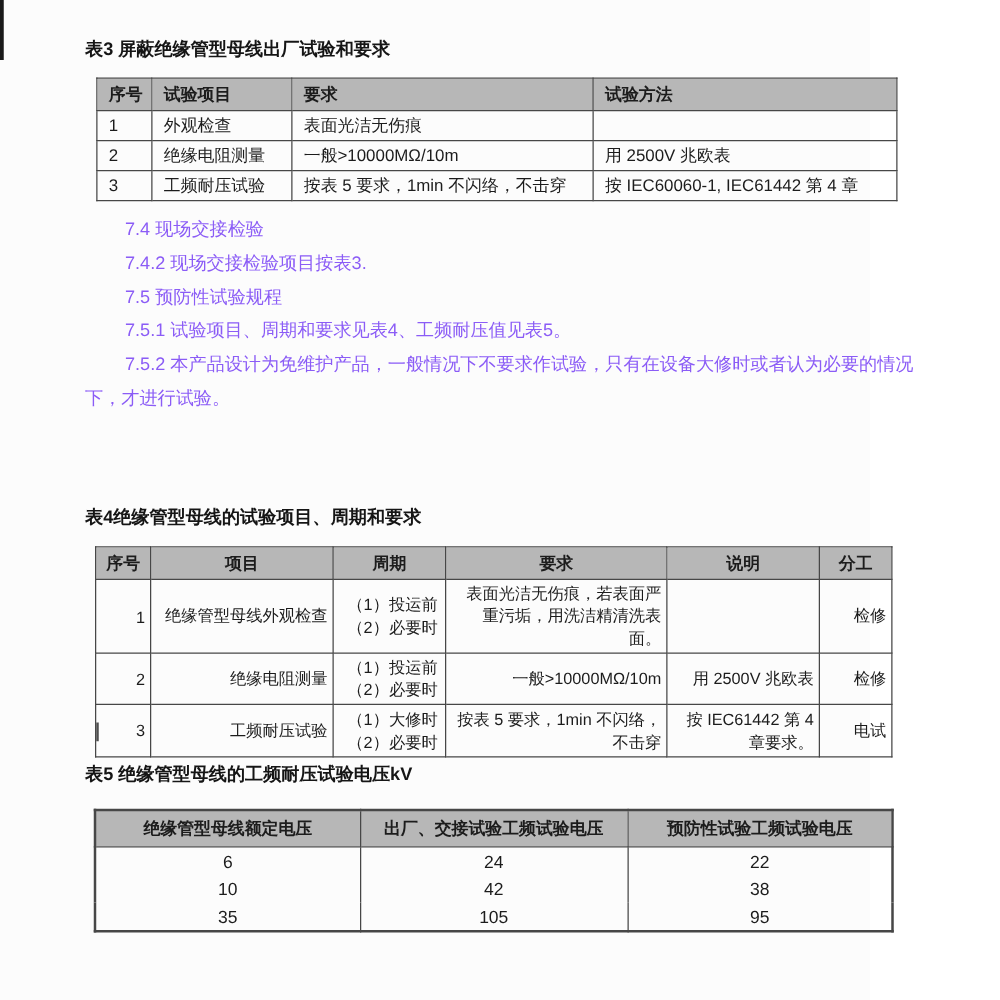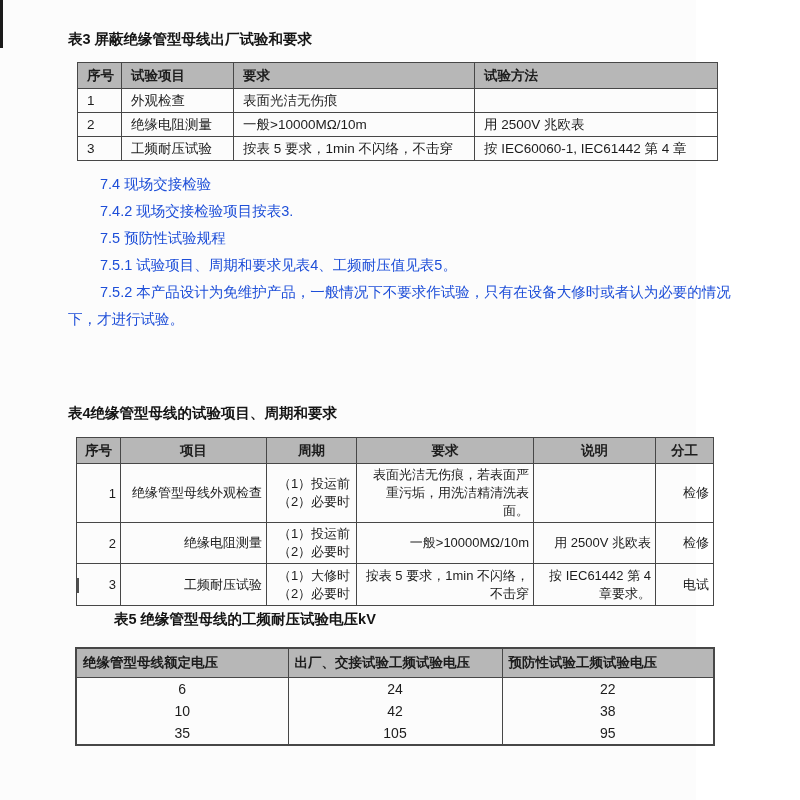--- a/index.html
+++ b/index.html
@@ -31,21 +31,21 @@
   .tbl-title {
     position: absolute;
     left: 68px;
     font-size: 14.5px;
     font-weight: bold;
     color: #151515;
     white-space: nowrap;
   }
   #t3-title { top: 30px; }
   #t4-title { top: 404px; }
-  #t5-title { top: 610px; margin-left: 46px; }
+  #t5-title { top: 610px; }
 
   table {
     border-collapse: collapse;
     table-layout: fixed;
     position: absolute;
   }
   th, td {
     border: 1.6px solid #474747;
     font-size: 13.5px;
     color: #1c1c1c;
@@ -70,21 +70,21 @@
   .paras {
     position: absolute;
     left: 68px; top: 171px;
     width: 668px;
     font-size: 14.5px;
     line-height: 27px;
   }
   .paras p {
     margin: 0;
     text-indent: 32px;
-    color: #1d4ed8;
+    color: #8b5cf6;
   }
 
   
   #table4 { left: 76px; top: 437px; width: 637px; }
   #table4 th { height: 21px; text-align: center; padding: 2px 3px; }
   #table4 td { font-size: 13px; text-align: right; padding: 2px 4px; }
   #table4 td.preline {
     white-space: pre-line;
     text-align: center;
     padding-left: 9px;
@@ -99,21 +99,21 @@
   
   .tbl4-tail {
     position: absolute;
     left: 77px; top: 578px;
     width: 2px; height: 15px;
     background: #4f4f4f;
   }
 
   
   #table5 { left: 75px; top: 647px; width: 638px; border: 2px solid #474747; }
-  #table5 th { height: 24px; }
+  #table5 th { height: 24px; text-align: center; }
   #table5 td {
     border-top: none;
     border-bottom: none;
     text-align: center;
     font-size: 14px;
     height: 20px;
     padding: 1px 4px;
   }
 </style>
 </head>

